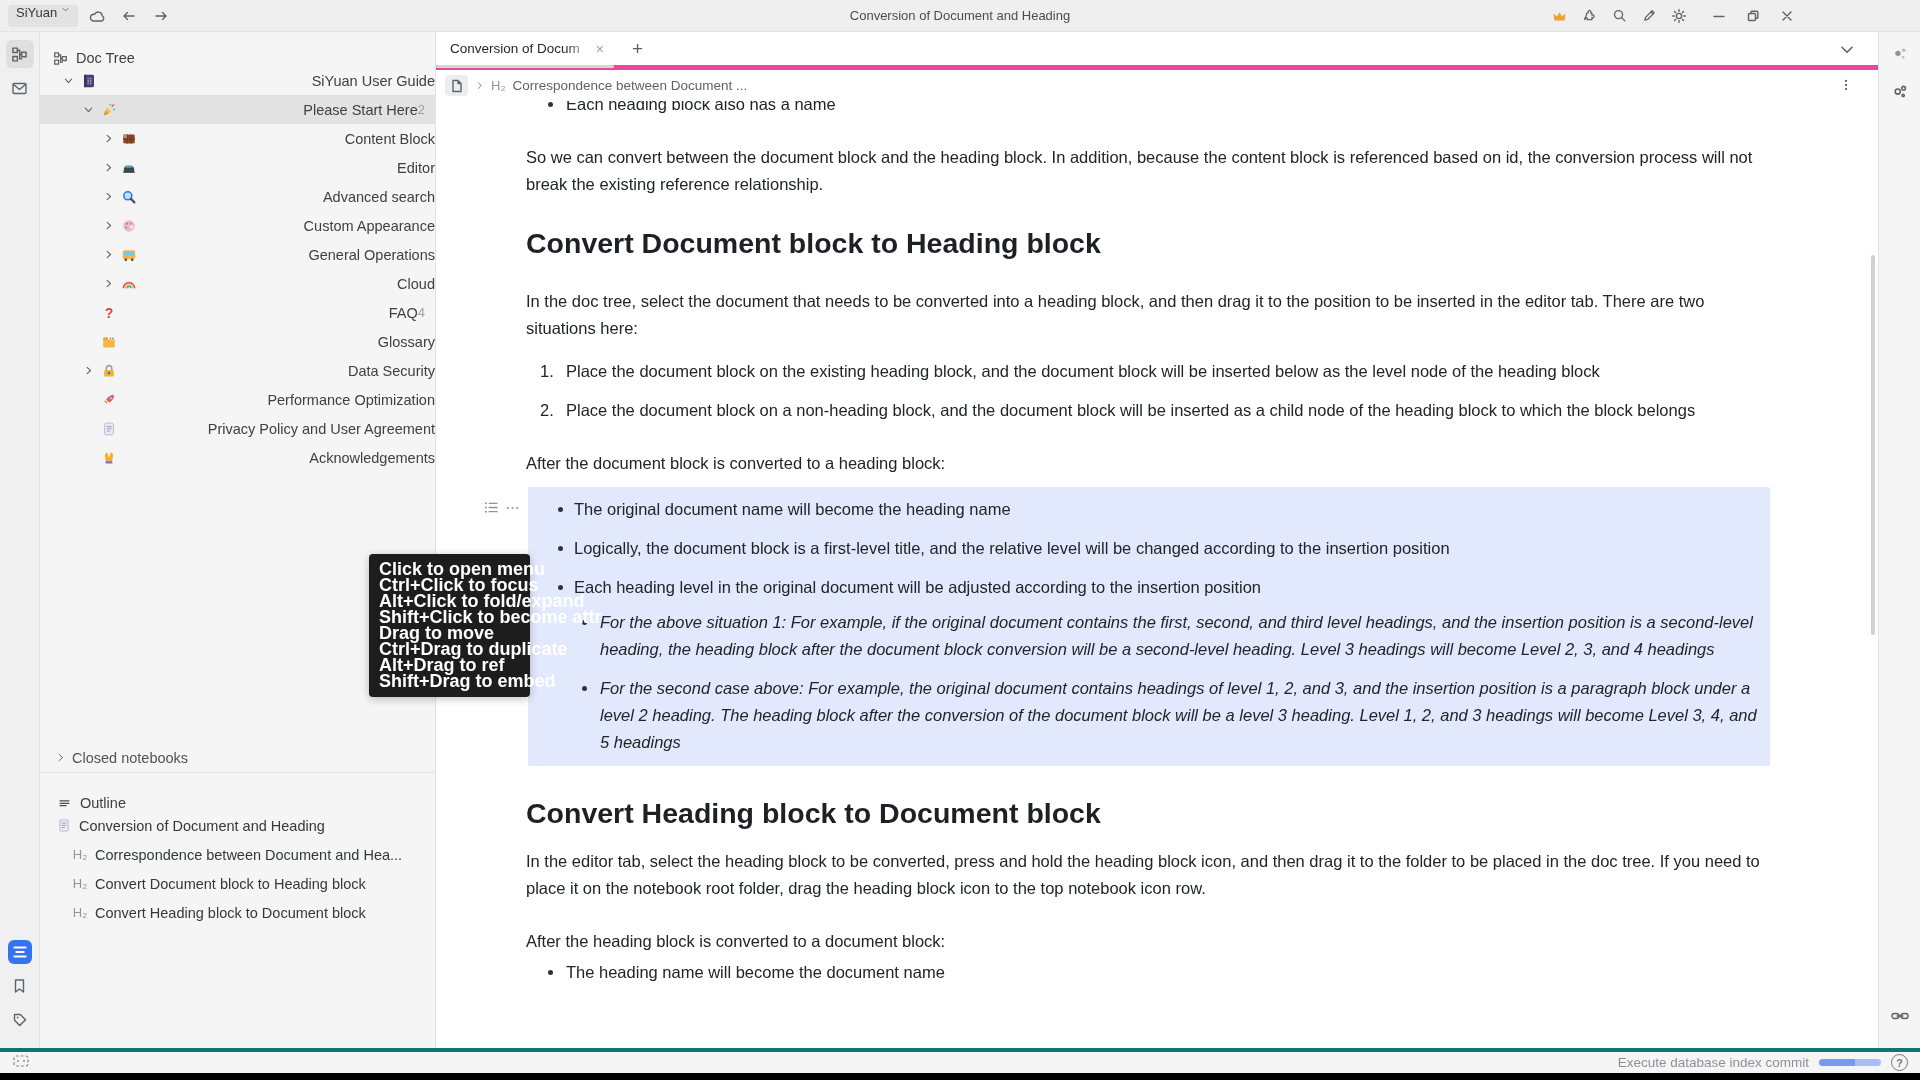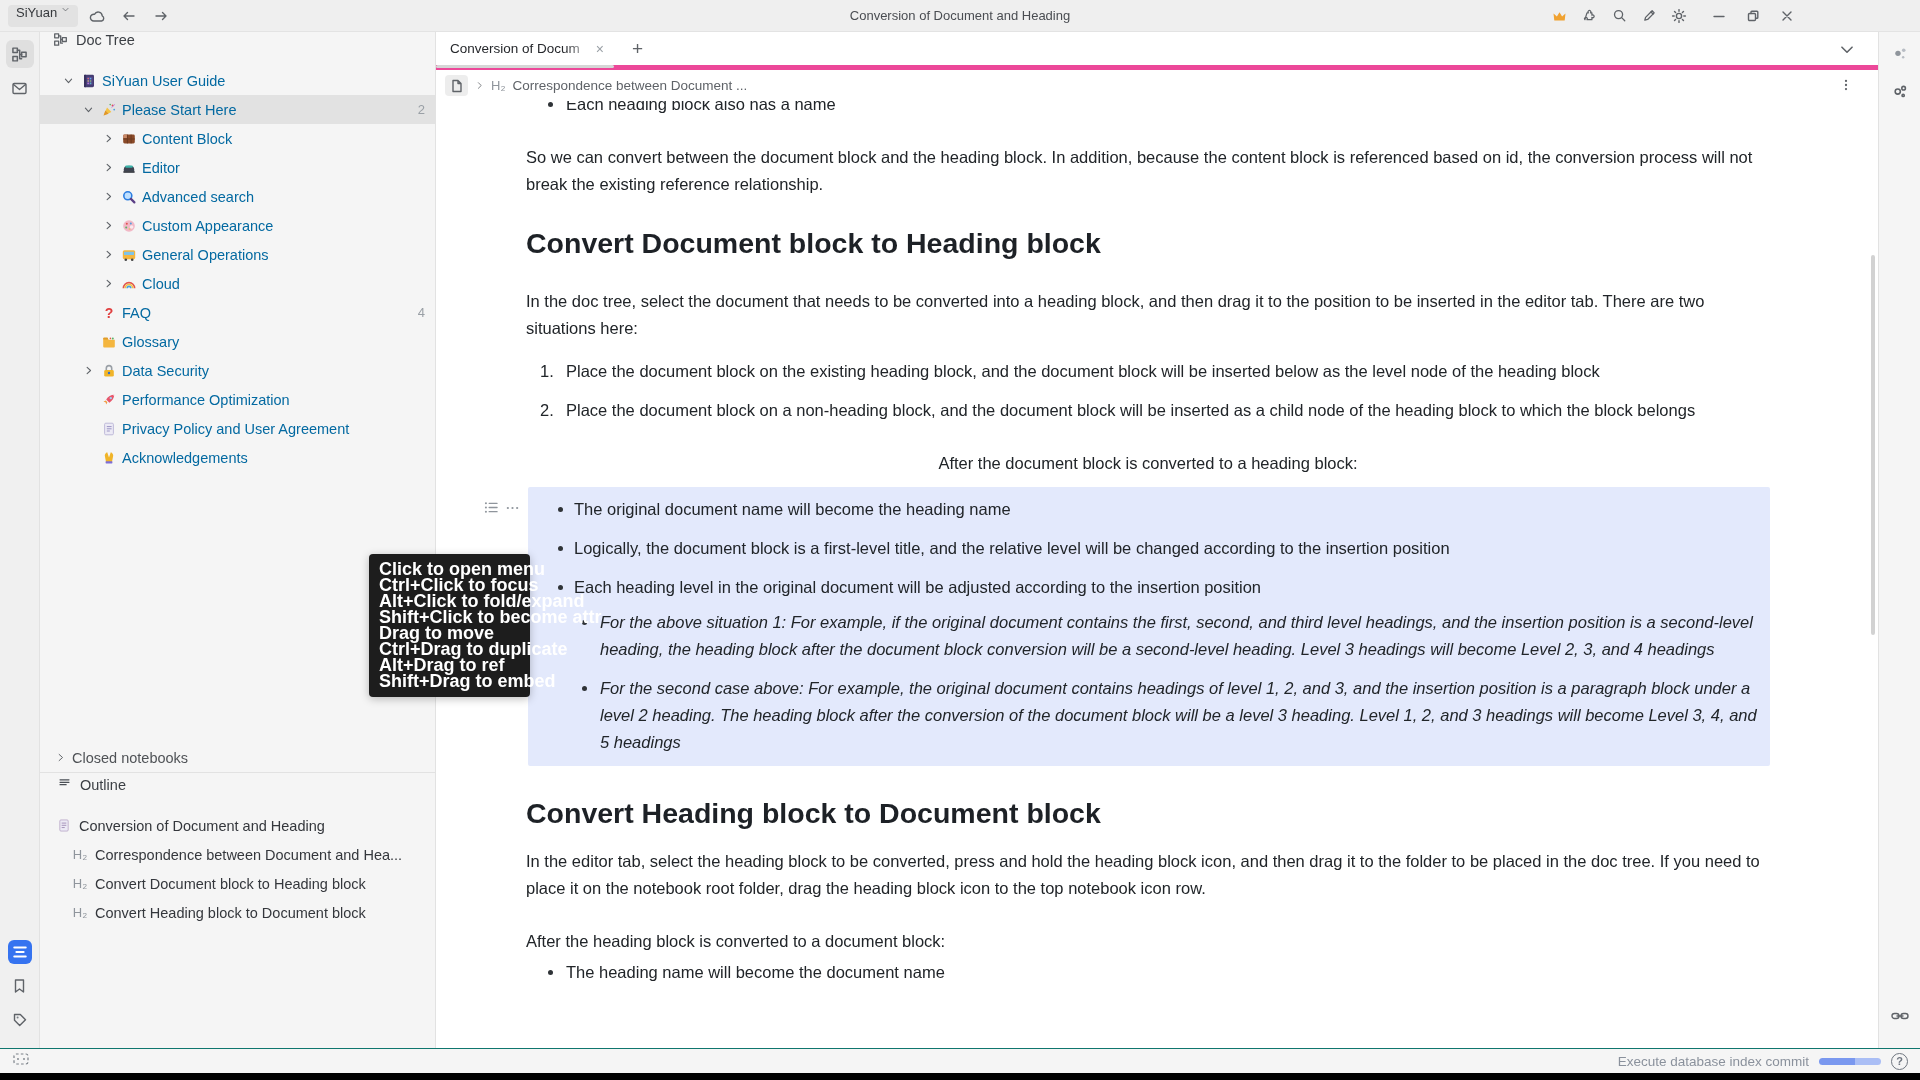--- a/index.html
+++ b/index.html
@@ -23,31 +23,31 @@
   
   .dock { position:absolute; left:0; top:32px; width:40px; height:1016px; background:#f0f0f0;
           border-right:1px solid #e2e2e2; display:flex; flex-direction:column; align-items:center; padding:8px 0; }
   .dock-btn { width:28px; height:28px; border-radius:6px; display:flex; align-items:center; justify-content:center; margin-bottom:6px; }
   .dock-btn.active { background:#dfdfdf; }
   .dock-spacer { flex:1; }
 
   
   .sidebar { position:absolute; left:40px; top:32px; width:396px; height:1016px; background:#f5f5f5;
              border-right:1px solid #e2e2e2; display:flex; flex-direction:column; font-size:14.5px; }
-  .panel-header { display:flex; align-items:flex-start; gap:8px; height:34px; padding-left:13px; color:#3b3f44; font-weight:500; flex:none; }
+  .panel-header { display:flex; align-items:flex-end; gap:8px; height:34px; padding-left:13px; color:#3b3f44; font-weight:500; flex:none; }
   .tree { flex:none; }
   .tree-row { display:flex; align-items:center; height:29px; position:relative; cursor:default; }
   .tree-row.selected { background:#e2e2e2; }
   .chev-slot { width:20px; height:20px; flex:none; display:flex; align-items:center; justify-content:center; }
   .chev-slot svg { transition:none; }
   .chev-expanded svg { transform:rotate(90deg); }
   .tree-icon { width:22px; height:18px; flex:none; display:flex; align-items:center; justify-content:center; }
   .tree-icon svg { width:16px; height:16px; display:block; }
   .q-glyph { color:#e03e3e; font-weight:700; font-size:14px; }
-  .tree-label { flex:1; white-space:nowrap; overflow:hidden; text-overflow:ellipsis; color:#0369a1; padding-left:2px; }
+  .tree-label { flex:1; white-space:nowrap; overflow:hidden; text-overflow:ellipsis; color:#404040; padding-left:2px;text-align:right; }
   .tree-badge { color:#9aa0a6; font-size:13px; padding-right:10px; }
   .lvl0 { padding-left:18px; } .lvl1 { padding-left:38px; } .lvl2 { padding-left:58px; }
   .doctree-spacer { flex:1; }
   .closed-notebooks { display:flex; align-items:center; gap:6px; height:30px; padding-left:15px;
                       color:#4f5256; border-bottom:1px solid #e2e2e2; margin-bottom:0; flex:none; }
   .outline-panel { flex:1; padding-top:4px; }
   .outline-row { display:flex; align-items:center; height:29px; gap:6px; color:#34373c; }
   .outline-row .o-icon { width:18px; display:flex; justify-content:center; }
   .outline-row.o-lvl0 { padding-left:15px; }
   .outline-row.o-lvl1 { padding-left:31px; }
@@ -76,21 +76,21 @@
   .blist { list-style:none; }
   .blist > li { position:relative; padding-left:40px; }
   .blist > li::before { content:""; position:absolute; left:22px; top:11px; width:5px; height:5px; border-radius:50%; background:#2f3337; }
   p.para { margin-top:26px; }
   h2.h2 { margin-top:26px; font-size:28.5px; line-height:38px; font-weight:700; color:#1d2126; }
   .olist { list-style:none; margin-top:16px; counter-reset:num; }
   .olist > li { position:relative; padding-left:40px; counter-increment:num; }
   .olist > li + li { margin-top:12px; }
   .olist > li::before { content:counter(num) "."; position:absolute; left:14px; top:0; color:#212529; }
   .olist > li .li-guide { position:absolute; left:21px; top:30px; bottom:2px; width:1px; background:#e8e8e8; }
-  .after-para { margin-top:24px;text-align:center; }
+  .after-para { margin-top:24px; }
   .selected-block { margin-top:10px; margin-left:2px; background:#e3e9fc; border-radius:2px; padding:9px 0 10px; position:relative; }
   .selected-block .blist > li { padding-left:46px; }
   .selected-block .blist > li::before { left:30px; }
   .selected-block .blist > li + li { margin-top:12px; }
   .sub-list { margin-top:8px; margin-left:44px; list-style:none;font-style:italic; }
   .sub-list > li { position:relative; padding-left:28px; }
   .sub-list > li + li { margin-top:12px; }
   .sub-list > li::before { content:""; position:absolute; left:10px; top:11px; width:5px; height:5px; border-radius:50%; background:#2f3337; }
   .gutter { position:absolute; left:-44px; top:14px; display:flex; gap:7px; align-items:center; }
   .final-bullet { margin-top:4px; }
@@ -102,21 +102,21 @@
   .tooltip div { font-size:18px; line-height:16px; font-weight:700; white-space:nowrap; }
 
   
   .rightrail { position:absolute; right:0; top:32px; width:42px; height:1016px; background:#f5f5f5;
                border-left:1px solid #e2e2e2; display:flex; flex-direction:column; align-items:center; padding:8px 0; }
   .rr-btn { width:28px; height:28px; display:flex; align-items:center; justify-content:center; border-radius:6px; margin-bottom:10px; }
   .rr-spacer { flex:1; }
 
   
   .statusbar { position:absolute; left:0; top:1048px; width:1920px; height:25px; background:#f5f5f5;
-               border-top:1px solid #0f766e; display:flex; align-items:center; padding:0 12px; }
+               border-top:4px solid #0f766e; display:flex; align-items:center; padding:0 12px; }
   .sb-right { margin-left:auto; display:flex; align-items:center; gap:10px; }
   .sb-msg { color:#8a919c; font-size:13.5px; }
   .sb-progress { width:62px; height:7px; border-radius:4px; background:linear-gradient(90deg,#7a98ef 0 58%,#aabef5 58%); }
   .sb-help { width:17px; height:17px; border-radius:50%; border:1.4px solid #6f7680; color:#6f7680;
              display:flex; align-items:center; justify-content:center; font-size:11px; font-weight:700; }
   .bottom-strip { position:absolute; left:0; top:1073px; width:1920px; height:7px; background:#000; }
 
   .icon-stroke { stroke:#5f6368; fill:none; stroke-width:1.4; stroke-linecap:round; stroke-linejoin:round; }
 </style>
 </head>

